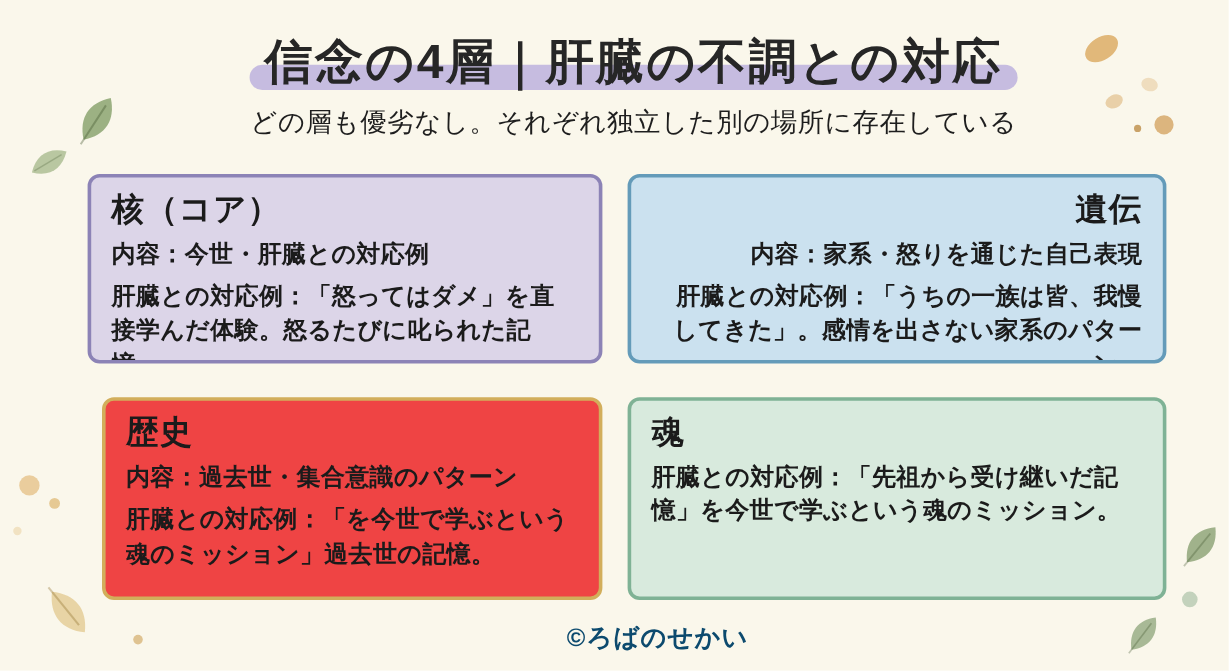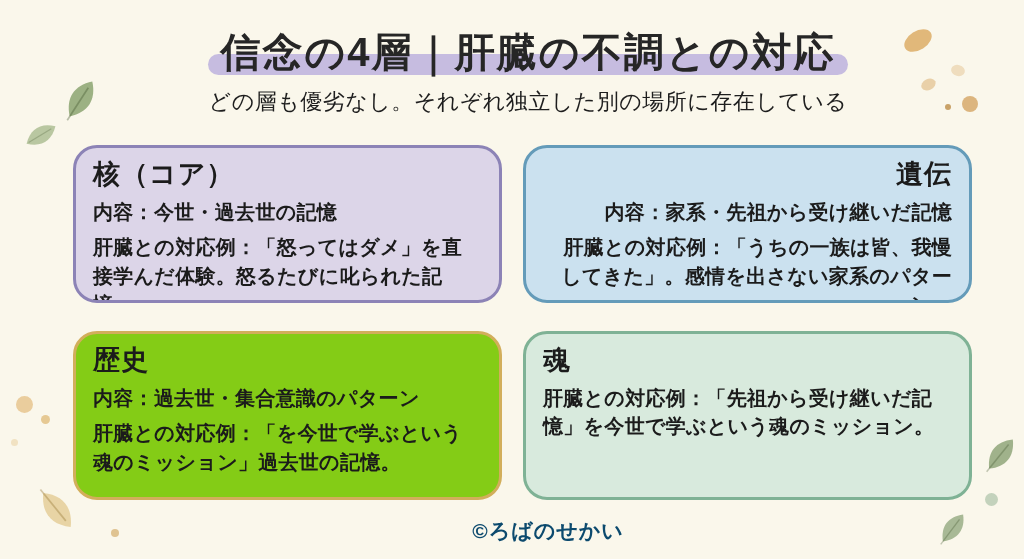--- a/index.html
+++ b/index.html
@@ -42,21 +42,21 @@
     position: absolute; left: 73px; top: 145px;
     width: 899px;
     display: grid;
     grid-template-columns: 429px 449px;
     grid-template-rows: 158px 169px;
     column-gap: 21px; row-gap: 28px;
   }
   .card {
     box-sizing: border-box;
     border: 3px solid #3b82f6;
-    border-radius: 24px;
+    border-radius: 10px;
     padding: 8px 17px 8px 17px;
     color: #1B1B1B;
     overflow: hidden;
   }
   .card h2 {
     margin: 2px 0 6px 0;
     font-size: 27px; font-weight: 900; letter-spacing: 1px;
     line-height: 1.25;
   }
   .card p {
@@ -135,31 +135,31 @@
       <span class="title-highlight" style="background: rgb(198, 188, 224);"></span>
       <span class="title-text">信念の4層｜肝臓の不調との対応</span>
     </div>
     <p class="subtitle">どの層も優劣なし。それぞれ独立した別の場所に存在している</p>
   </div>
 
   <div class="grid">
 
     <section class="card" style="background: rgb(220, 213, 232); border-color: rgb(140, 131, 182);">
       <h2>核（コア）</h2>
-      <p>内容：今世・過去世の記憶</p>
+      <p>内容：今世・肝臓との対応例</p>
       <p>肝臓との対応例：「怒ってはダメ」を直接学んだ体験。怒るたびに叱られた記憶。</p>
     </section>
 
     <section class="card" style="background: rgb(203, 225, 239); border-color: rgb(100, 155, 185); text-align: right;">
       <h2>遺伝</h2>
-      <p>内容：家系・先祖から受け継いだ記憶</p>
+      <p>内容：家系・怒りを通じた自己表現</p>
       <p>肝臓との対応例：「うちの一族は皆、我慢してきた」。感情を出さない家系のパターン。</p>
     </section>
 
-    <section class="card" style="background: #84cc16; border-color: rgb(210, 174, 91);">
+    <section class="card" style="background: #ef4444; border-color: rgb(210, 174, 91); margin-left: 12px;">
       <h2>歴史</h2>
       <p>内容：過去世・集合意識のパターン</p>
       <p>肝臓との対応例：「を今世で学ぶという魂のミッション」過去世の記憶。</p>
     </section>
 
     <section class="card" style="background: rgb(216, 234, 221); border-color: rgb(127, 178, 149);">
       <h2>魂</h2>
       <p>肝臓との対応例：「先祖から受け継いだ記憶」を今世で学ぶという魂のミッション。</p>
     </section>
 

